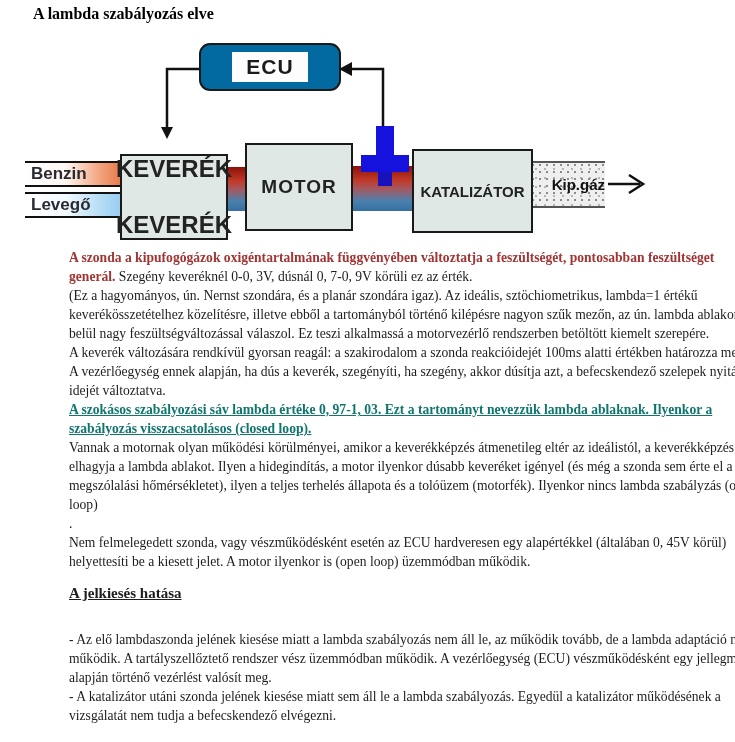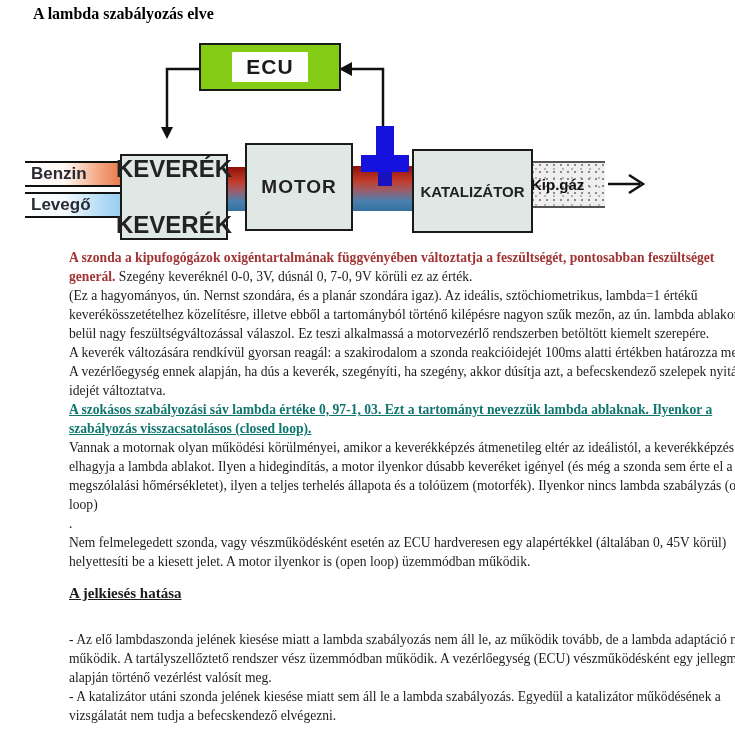--- a/index.html
+++ b/index.html
@@ -5,42 +5,42 @@
   html,body{margin:0;padding:0;background:#fff;}
   .page{position:relative;width:735px;height:742px;background:#ffffff;overflow:hidden;
         font-family:"Liberation Serif", serif;color:#1c1c1c;}
   .doc-title{position:absolute;left:22px;top:5px;font-family:"Liberation Serif",serif;
         font-weight:bold;font-size:16px;color:#000;margin-left:11px;}
   
   .diagram{position:absolute;left:0;top:0;width:735px;height:245px;}
   .dbox{position:absolute;border:2px solid #1a1a1a;background:#dfe8e4;z-index:2;
         display:flex;flex-direction:column;align-items:center;justify-content:center;
         font-family:"Liberation Sans",sans-serif;font-weight:bold;color:#222;}
-  .ecu-box{left:199px;top:43px;width:138px;height:44px;background:#84cc16;}
+  .ecu-box{left:199px;top:43px;width:138px;height:44px;background:#0369a1;border-radius:11px;}
   .ecu-inner{background:#fdfdfd;padding:3px 14px;font-size:21px;letter-spacing:1px;color:#1a1a1a;}
   .mix-box{left:120px;top:154px;width:104px;height:82px;font-size:24px;line-height:24px;gap:32px;}
   .motor-box{left:245px;top:143px;width:104px;height:84px;font-size:19px;letter-spacing:1px;}
   .cat-box{left:412px;top:149px;width:117px;height:80px;font-size:15px;}
   .flow-bar{position:absolute;height:22px;width:95px;left:25px;z-index:1;
         border-top:2px solid #111;border-bottom:2px solid #111;
         font-family:"Liberation Sans",sans-serif;font-weight:bold;font-size:17px;color:#2a2a33;
         display:flex;align-items:center;padding-left:6px;box-sizing:content-box;}
   .benzin{top:161px;background:linear-gradient(to right,#ffffff 0%,#fff7f2 40%,#f2a27c 75%,#e2703d 100%);}
   .levego{top:192px;background:linear-gradient(to right,#ffffff 0%,#f4fafe 40%,#b5dcf5 75%,#8fc9f0 100%);}
   .pipe{position:absolute;z-index:1;
         background:linear-gradient(to bottom,#8e1007 0%,#c13a28 32%,#a25a64 52%,#4a80ae 78%,#356fa0 100%);}
   .pipe1{left:226px;top:167px;width:21px;height:44px;}
   .pipe2{left:351px;top:166px;width:63px;height:45px;}
   .exhaust{position:absolute;left:531px;top:161px;width:74px;height:43px;z-index:1;
         background-color:#efefef;
         background-image:radial-gradient(circle at 2px 2px,#8a8a8a 0.9px,transparent 1.4px),
                          radial-gradient(circle at 5px 6px,#b4b4b4 0.9px,transparent 1.4px);
         background-size:7px 7px,9px 9px;
         border-top:2px solid #555;border-bottom:2px solid #555;
-        display:flex;align-items:center;justify-content:flex-start;
+        display:flex;align-items:center;justify-content:flex-end;
         font-family:"Liberation Sans",sans-serif;font-weight:bold;font-size:15px;color:#111;}
   .sensor{position:absolute;background:#1612dd;z-index:6;}
   .sensor-top{left:376px;top:126px;width:18px;height:33px;}
   .sensor-cross{left:361px;top:155px;width:48px;height:17px;}
   .sensor-stub{left:378px;top:172px;width:14px;height:14px;background:#1712bb;}
   .lambda-label{position:absolute;left:398px;top:105px;z-index:6;
         font-family:"Liberation Sans",sans-serif;font-weight:bold;font-size:18px;color:#111;}
   .arrows{position:absolute;left:0;top:0;width:735px;height:245px;z-index:5;pointer-events:none;}
   
   .textblock{position:absolute;left:22px;top:248px;width:688px;

